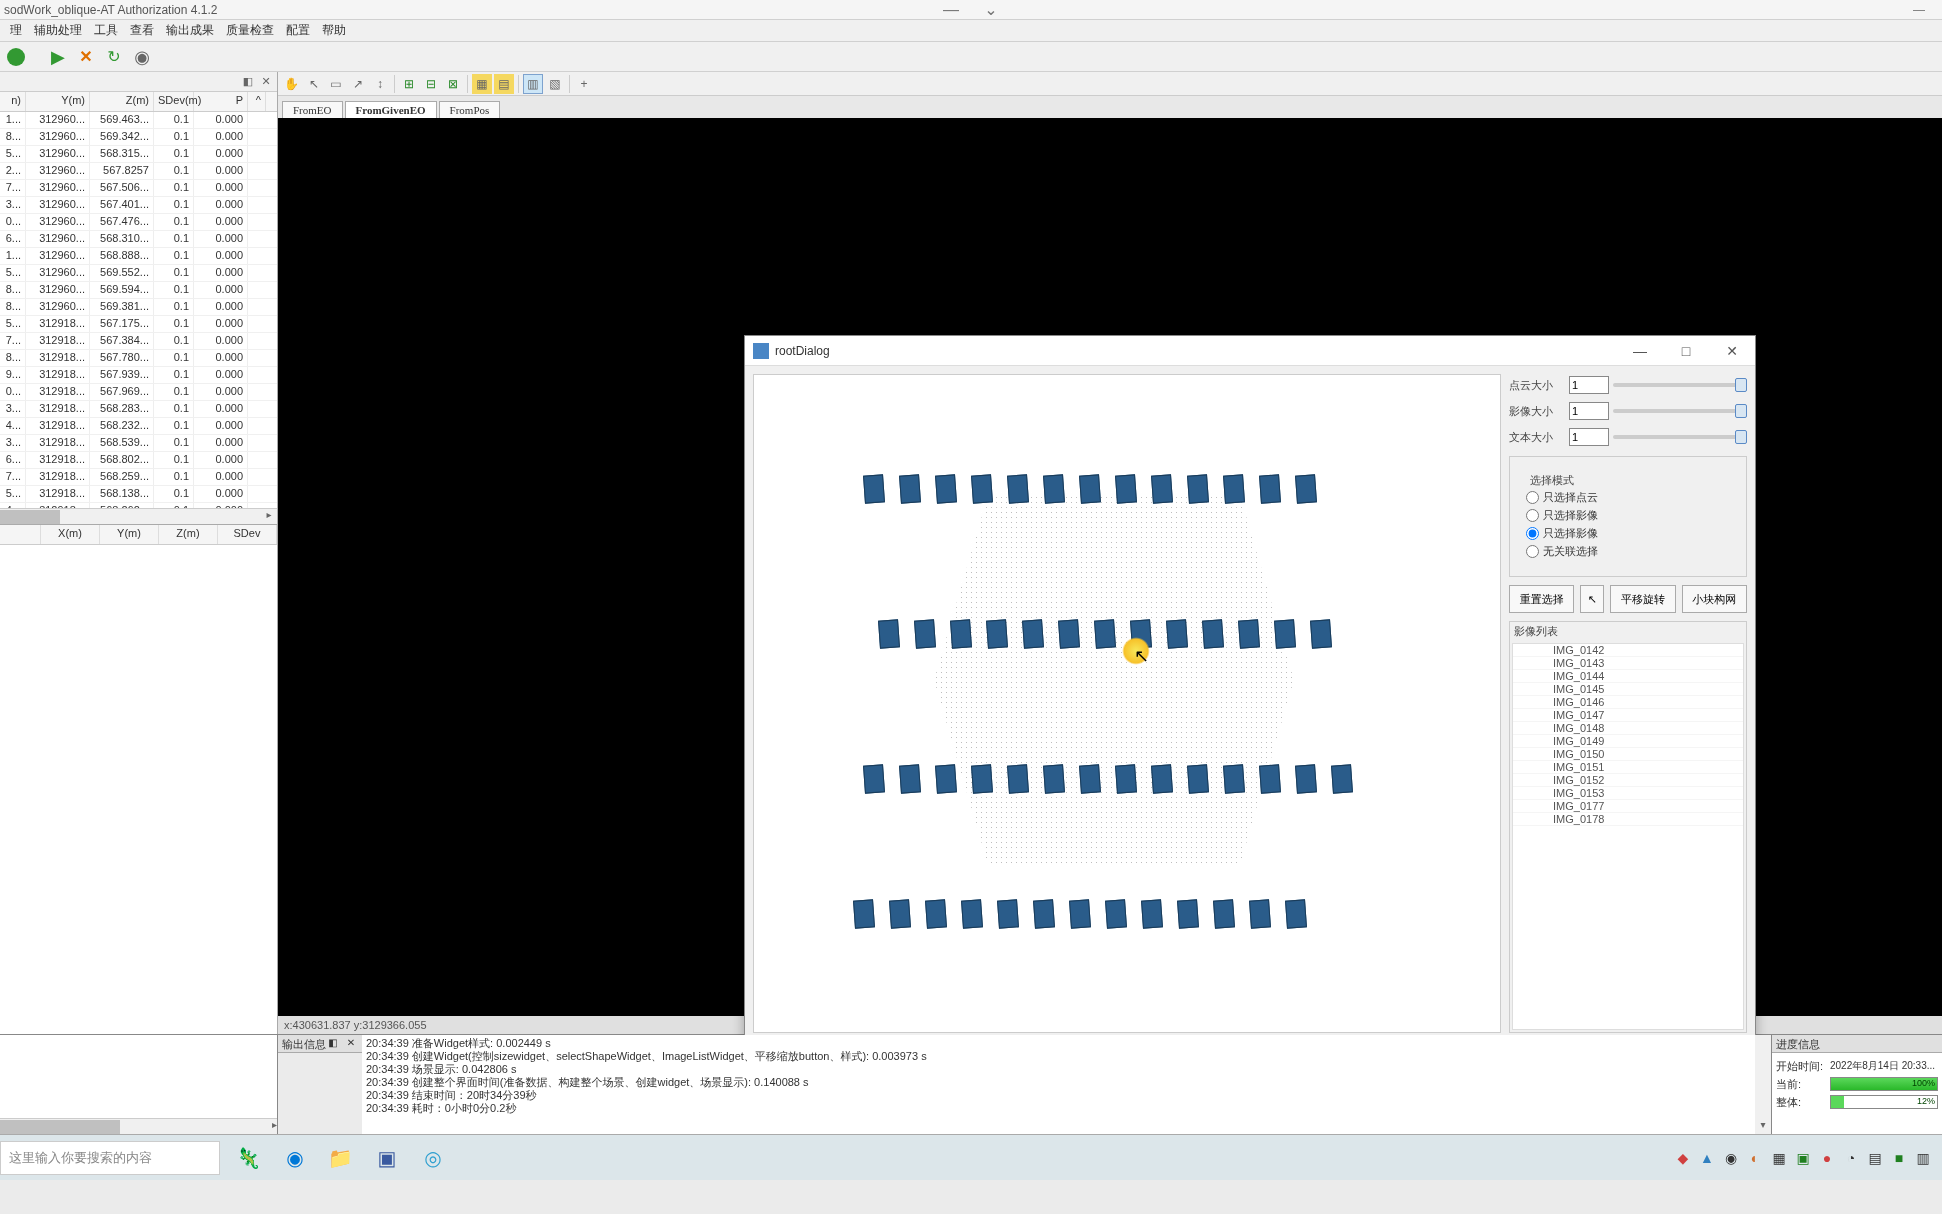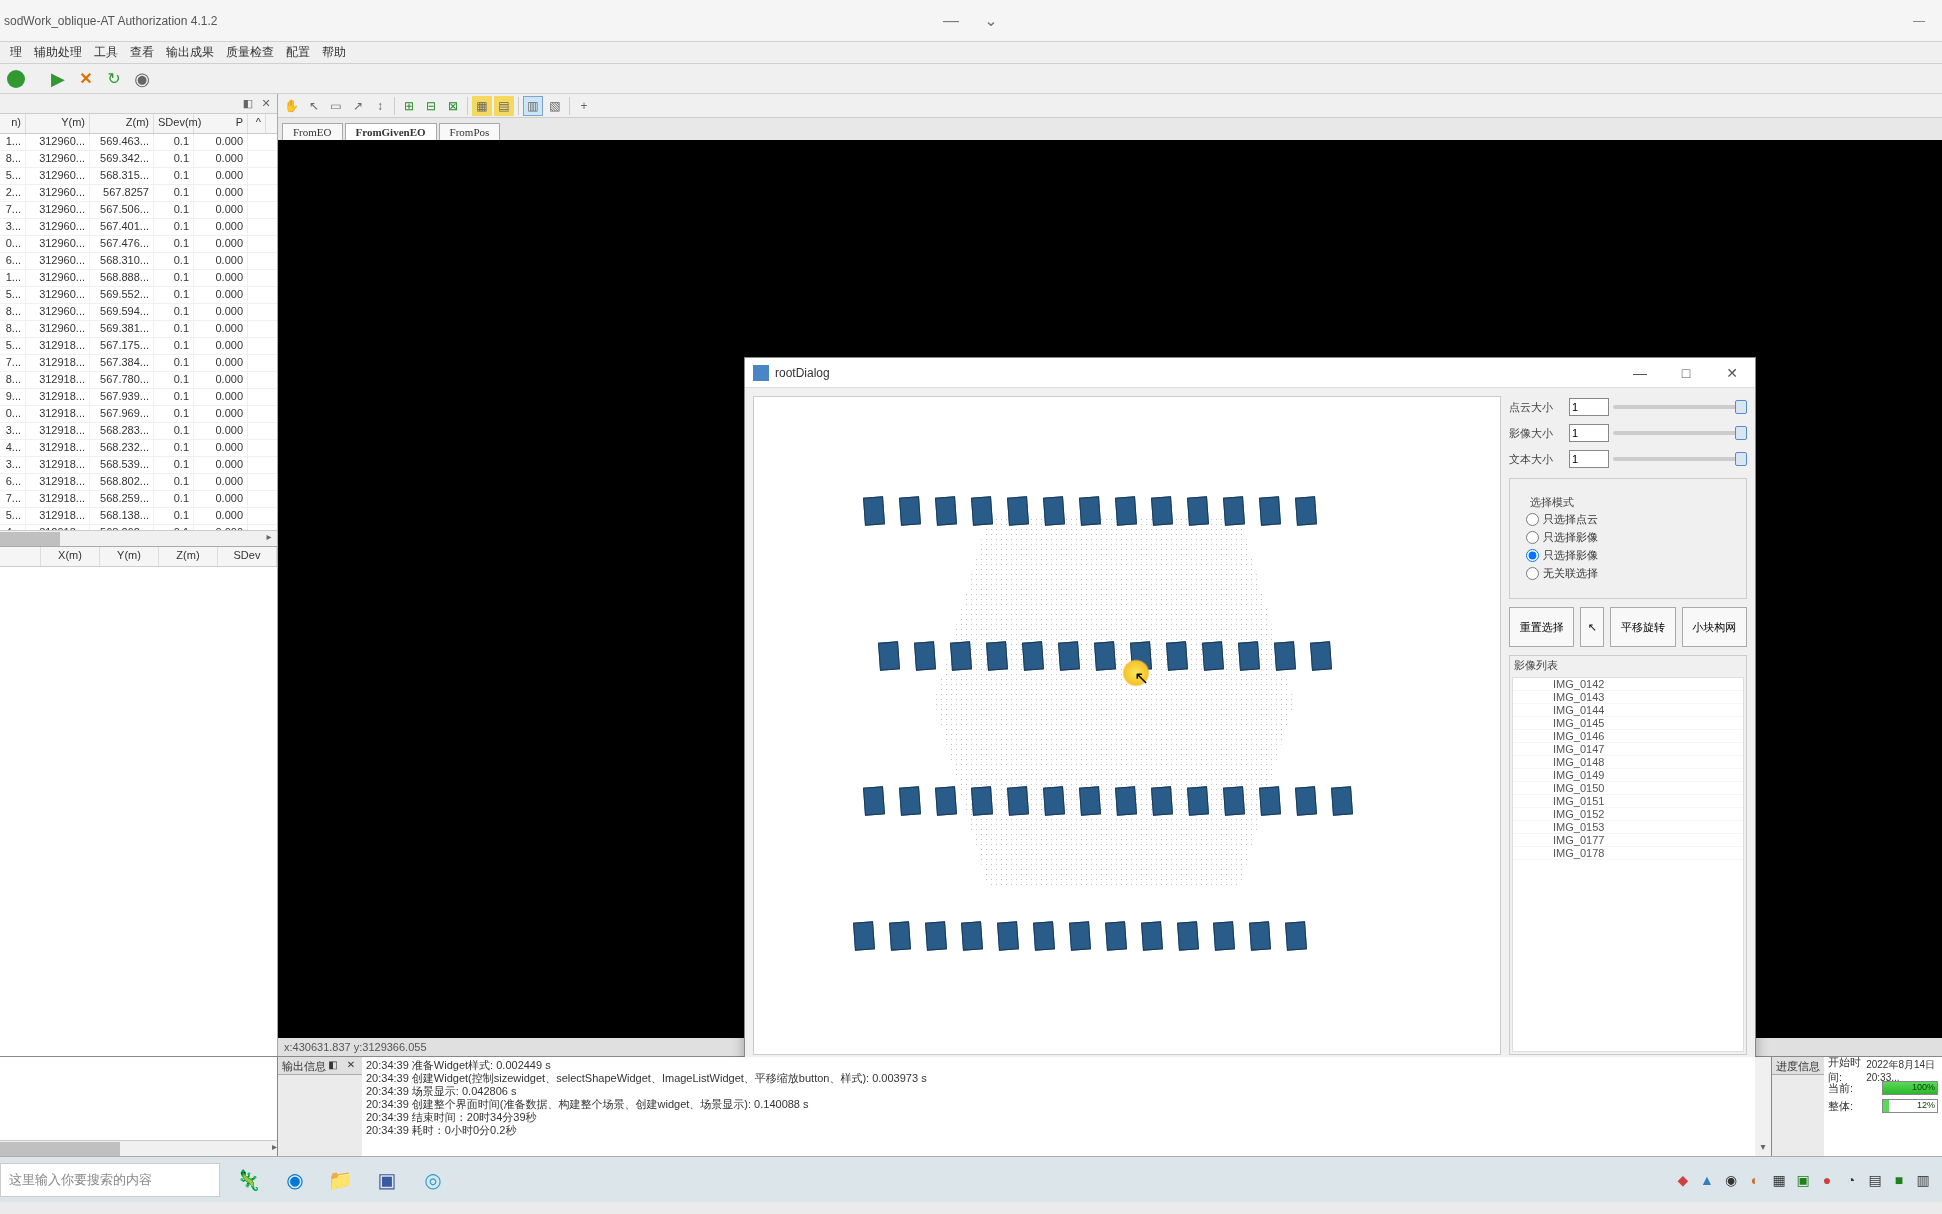--- a/index.html
+++ b/index.html
@@ -1,19 +1,19 @@
 <!DOCTYPE html>
 <html><head>
 <meta charset="utf-8">
 <style>
 * { box-sizing: border-box; margin: 0; padding: 0; font-family: "Microsoft YaHei", "SimSun", Arial, sans-serif; }
 body { width: 1942px; height: 1214px; background: #ebebeb; overflow: hidden; font-size: 12px; color: #333; }
 
 
-.titlebar { height: 42px; background: #f5f5f5; display: flex; align-items: center; padding-left: 4px; border-bottom: 1px solid #d0d0d0; position: relative; }
+.titlebar { height: 20px; background: #f5f5f5; display: flex; align-items: center; padding-left: 4px; border-bottom: 1px solid #d0d0d0; position: relative; }
 .titlebar .title { font-size: 12px; color: #555; }
 .titlebar .center-btns { position: absolute; left: 50%; transform: translateX(-50%); display: flex; gap: 20px; }
 .titlebar .cbtn { width: 20px; height: 20px; display: flex; align-items: center; justify-content: center; cursor: pointer; color: #777; font-size: 16px; }
 .titlebar .winbtns { position: absolute; right: 0; display: flex; }
 .titlebar .wbtn { width: 46px; height: 26px; display: flex; align-items: center; justify-content: center; cursor: pointer; color: #777; }
 
 
 .menubar { height: 22px; background: #f0f0f0; display: flex; align-items: center; padding-left: 4px; border-bottom: 1px solid #d0d0d0; }
 .menubar .mitem { padding: 0 6px; cursor: pointer; font-size: 12px; }
 
@@ -87,35 +87,35 @@
 .ctrl-row input[type=text] { width: 40px; height: 18px; font-size: 11px; padding: 0 2px; border: 1px solid #888; }
 .ctrl-row .slider { flex: 1; height: 4px; background: #ccc; position: relative; border-radius: 2px; }
 .ctrl-row .slider .knob { position: absolute; right: 0; top: -5px; width: 12px; height: 14px; background: #d8e6f2; border: 1px solid #5a8ac6; border-radius: 2px; cursor: pointer; }
 
 .groupbox { border: 1px solid #ccc; padding: 16px; margin-top: 4px; }
 .groupbox .legend { font-size: 11px; color: #444; margin-top: -14px; background: #f0f0f0; display: inline-block; padding: 0 4px; }
 .radio-row { display: flex; align-items: center; gap: 4px; height: 18px; font-size: 11px; }
 .radio-row input { margin: 0; }
 
 .btnrow { display: flex; gap: 6px; margin-top: 4px; }
-.btnrow button { flex: 1; height: 40px; font-size: 11px; background: #f8f8f8; border: 1px solid #aaa; cursor: pointer; }
+.btnrow button { flex: 1; height: 28px; font-size: 11px; background: #f8f8f8; border: 1px solid #aaa; cursor: pointer; }
 .btnrow .iconbtn { width: 24px; flex: none; }
 
 .listbox-wrap { border: 1px solid #ccc; flex: 1; margin-top: 4px; display: flex; flex-direction: column; }
 .listbox-wrap .lbl { font-size: 11px; padding: 2px 4px; color: #444; }
 .listbox { flex: 1; background: #fff; overflow-y: auto; border: 1px solid #ddd; margin: 2px; }
 .listbox .li { padding: 0 40px; font-size: 11px; color: #555; border-bottom: 1px solid #f5f5f5; cursor: pointer; }
 .listbox::-webkit-scrollbar { width: 12px; }
 .listbox::-webkit-scrollbar-thumb { background: #c0c0c0; }
 .listbox::-webkit-scrollbar-track { background: #f0f0f0; }
 
 
 .bottom { display: flex; height: 100px; border-top: 1px solid #888; }
 .bottom .output { flex: 1; display: flex; flex-direction: row; border-right: 1px solid #888; }
-.bottom .progress { width: 170px; display: flex; flex-direction: row; }
+.bottom .progress { width: 170px; display: flex; flex-direction: column; }
 .panel-title { height: 18px; background: #e0e0e0; font-size: 11px; padding: 2px 4px; display: flex; justify-content: space-between; border-bottom: 1px solid #aaa; }
 .panel-title .ptbtns { display: flex; gap: 4px; }
 .panel-title .ptb { width: 14px; height: 14px; font-size: 10px; cursor: pointer; text-align: center; }
 .output-body { flex: 1; background: #fff; font-family: "SimSun", monospace; font-size: 11px; padding: 2px 4px; overflow: hidden; position: relative; color: #333; line-height: 13px; }
 .output-body .vscroll { position: absolute; right: 0; top: 0; bottom: 0; width: 16px; background: #f0f0f0; }
 .output-body .vscroll .down { position: absolute; bottom: 0; width: 16px; height: 16px; text-align: center; font-size: 10px; color: #666; }
 .output-hscroll { height: 16px; background: #f0f0f0; position: relative; border-top: 1px solid #ccc; }
 .output-hscroll .thumb { position: absolute; left: 0; width: 120px; height: 14px; top: 1px; background: #c0c0c0; }
 .output-hscroll .rarrow { position: absolute; right: 0; font-size: 10px; color: #666; }
 

